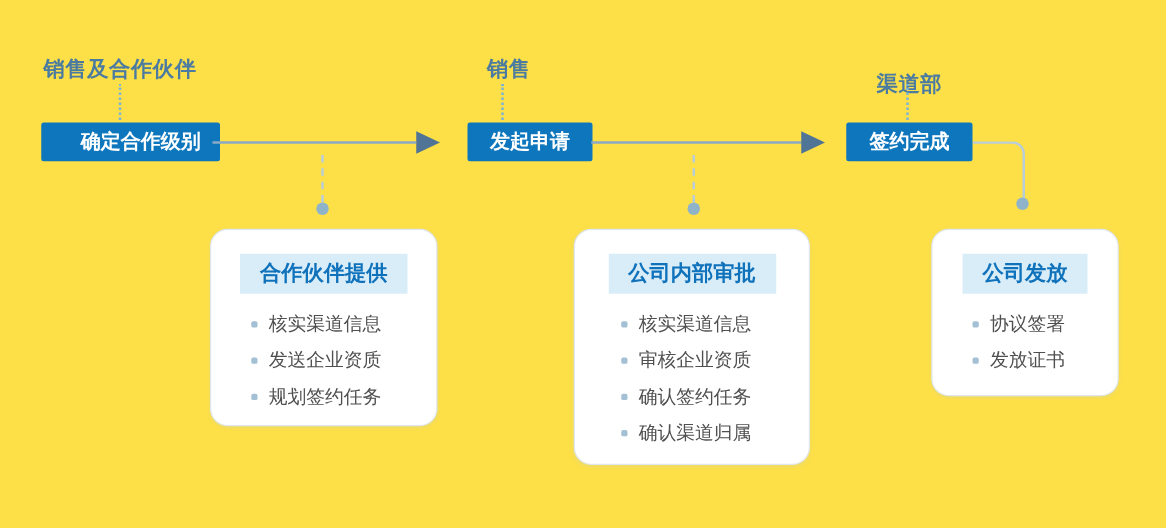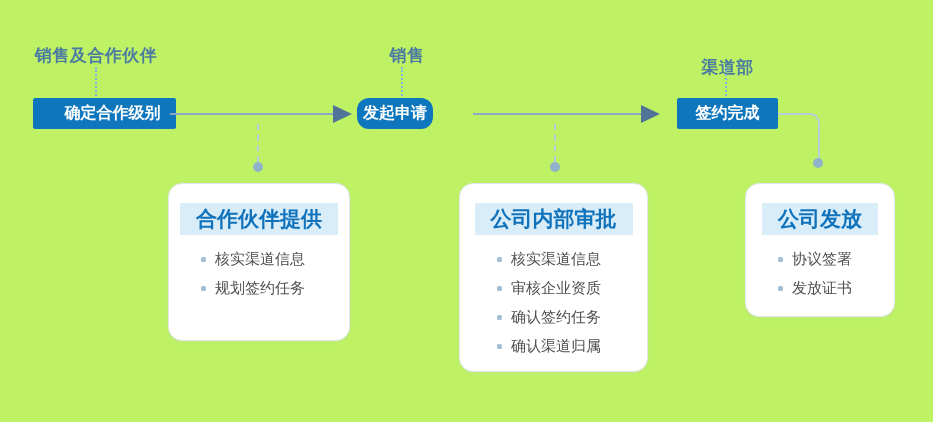--- a/index.html
+++ b/index.html
@@ -1,17 +1,17 @@
 <!DOCTYPE html>
 <html><head>
 <meta charset="utf-8">
 <style>
   html,body { margin:0; padding:0; background:#ffffff; }
   .canvas {
-    position:relative; width:933px; height:422px; background:#bef264;
+    position:relative; width:933px; height:422px; background:#fde047;
     font-family:"Liberation Sans","DejaVu Sans",sans-serif; overflow:hidden;
   }
 
   
   .role {
     position:absolute; top:44px; font-size:17px; font-weight:bold;
     color:#4b7ba0; text-align:center; letter-spacing:.5px; white-space:nowrap;
   }
   .role.s1 { left:16px;  width:160px; }
   .role.s2 { left:357px; width:100px; }
@@ -21,21 +21,21 @@
   .vconn { position:absolute; top:67px; height:29px; width:0; border-left:2px dotted #7db4d8; }
   .vconn.s1 { left:95px; } .vconn.s2 { left:401px; } .vconn.s3 { left:725px; }
 
   
   .step {
     position:absolute; top:98px; height:31px; background:#0d76bd; color:#ffffff;
     font-size:16px; font-weight:bold; display:flex; align-items:center;
     justify-content:center; border-radius:2px; white-space:nowrap;
   }
   .step.s1 { left:33px;  width:127px;padding-left:16px; }
-  .step.s2 { left:357px; width:76px;border-radius:12px; }
+  .step.s2 { left:374px; width:100px; }
   .step.s3 { left:677px; width:101px; }
 
   
   .hline { position:absolute; top:113px; height:0; border-top:2px solid #8aa9c2; }
   .hline.a1 { left:170px; width:163px; }
   .hline.a2 { left:473px; width:168px; }
   .ahead {
     position:absolute; top:105px; width:0; height:0;
     border-top:9px solid transparent; border-bottom:9px solid transparent;
     border-left:19px solid #4f7495;
@@ -65,21 +65,21 @@
     border:1px solid #dfe6ec; border-radius:14px;
     box-shadow:0 1px 3px rgba(190,205,218,.25); box-sizing:border-box;
   }
   .card.c1 { left:168px; width:182px; height:158px; }
   .card.c2 { left:459px; width:189px; height:189px; }
   .card.c3 { left:745px; width:150px; height:134px; }
 
   .card-header-wrap { text-align:center; margin-top:19px; }
   .card-header {
     display:inline-block; background:#d9edf9; color:#0f72bb;
-    font-weight:bold; font-size:21px; line-height:32px; padding:0 16px;
+    font-weight:bold; font-size:17px; line-height:32px; padding:0 16px;
     white-space:nowrap;
   }
 
   .items { list-style:none; margin:10px 0 0 0; padding:0 0 0 32px; }
   .card.c2 .items { padding-left:37px; }
   .items li { display:flex; align-items:center; height:29px; font-size:15px; color:#4f4f4f; white-space:nowrap; }
   .bullet { width:5px; height:5px; background:#a3c0d4; border-radius:1.5px; margin-right:9px; flex:0 0 auto; }
 </style>
 </head>
 <body>
@@ -112,20 +112,24 @@
   <div class="dot c3"></div>
 
   <div class="card c1">
     <div class="card-header-wrap">
       <span class="card-header">合作伙伴提供</span>
     </div>
     <ul class="items">
       <li>
           <span class="bullet"></span>
           <span>核实渠道信息</span>
+        </li>
+      <li>
+          <span class="bullet"></span>
+          <span>发送企业资质</span>
         </li>
       <li>
           <span class="bullet"></span>
           <span>规划签约任务</span>
         </li>
     </ul>
   </div>
 
   <div class="card c2">
     <div class="card-header-wrap">

